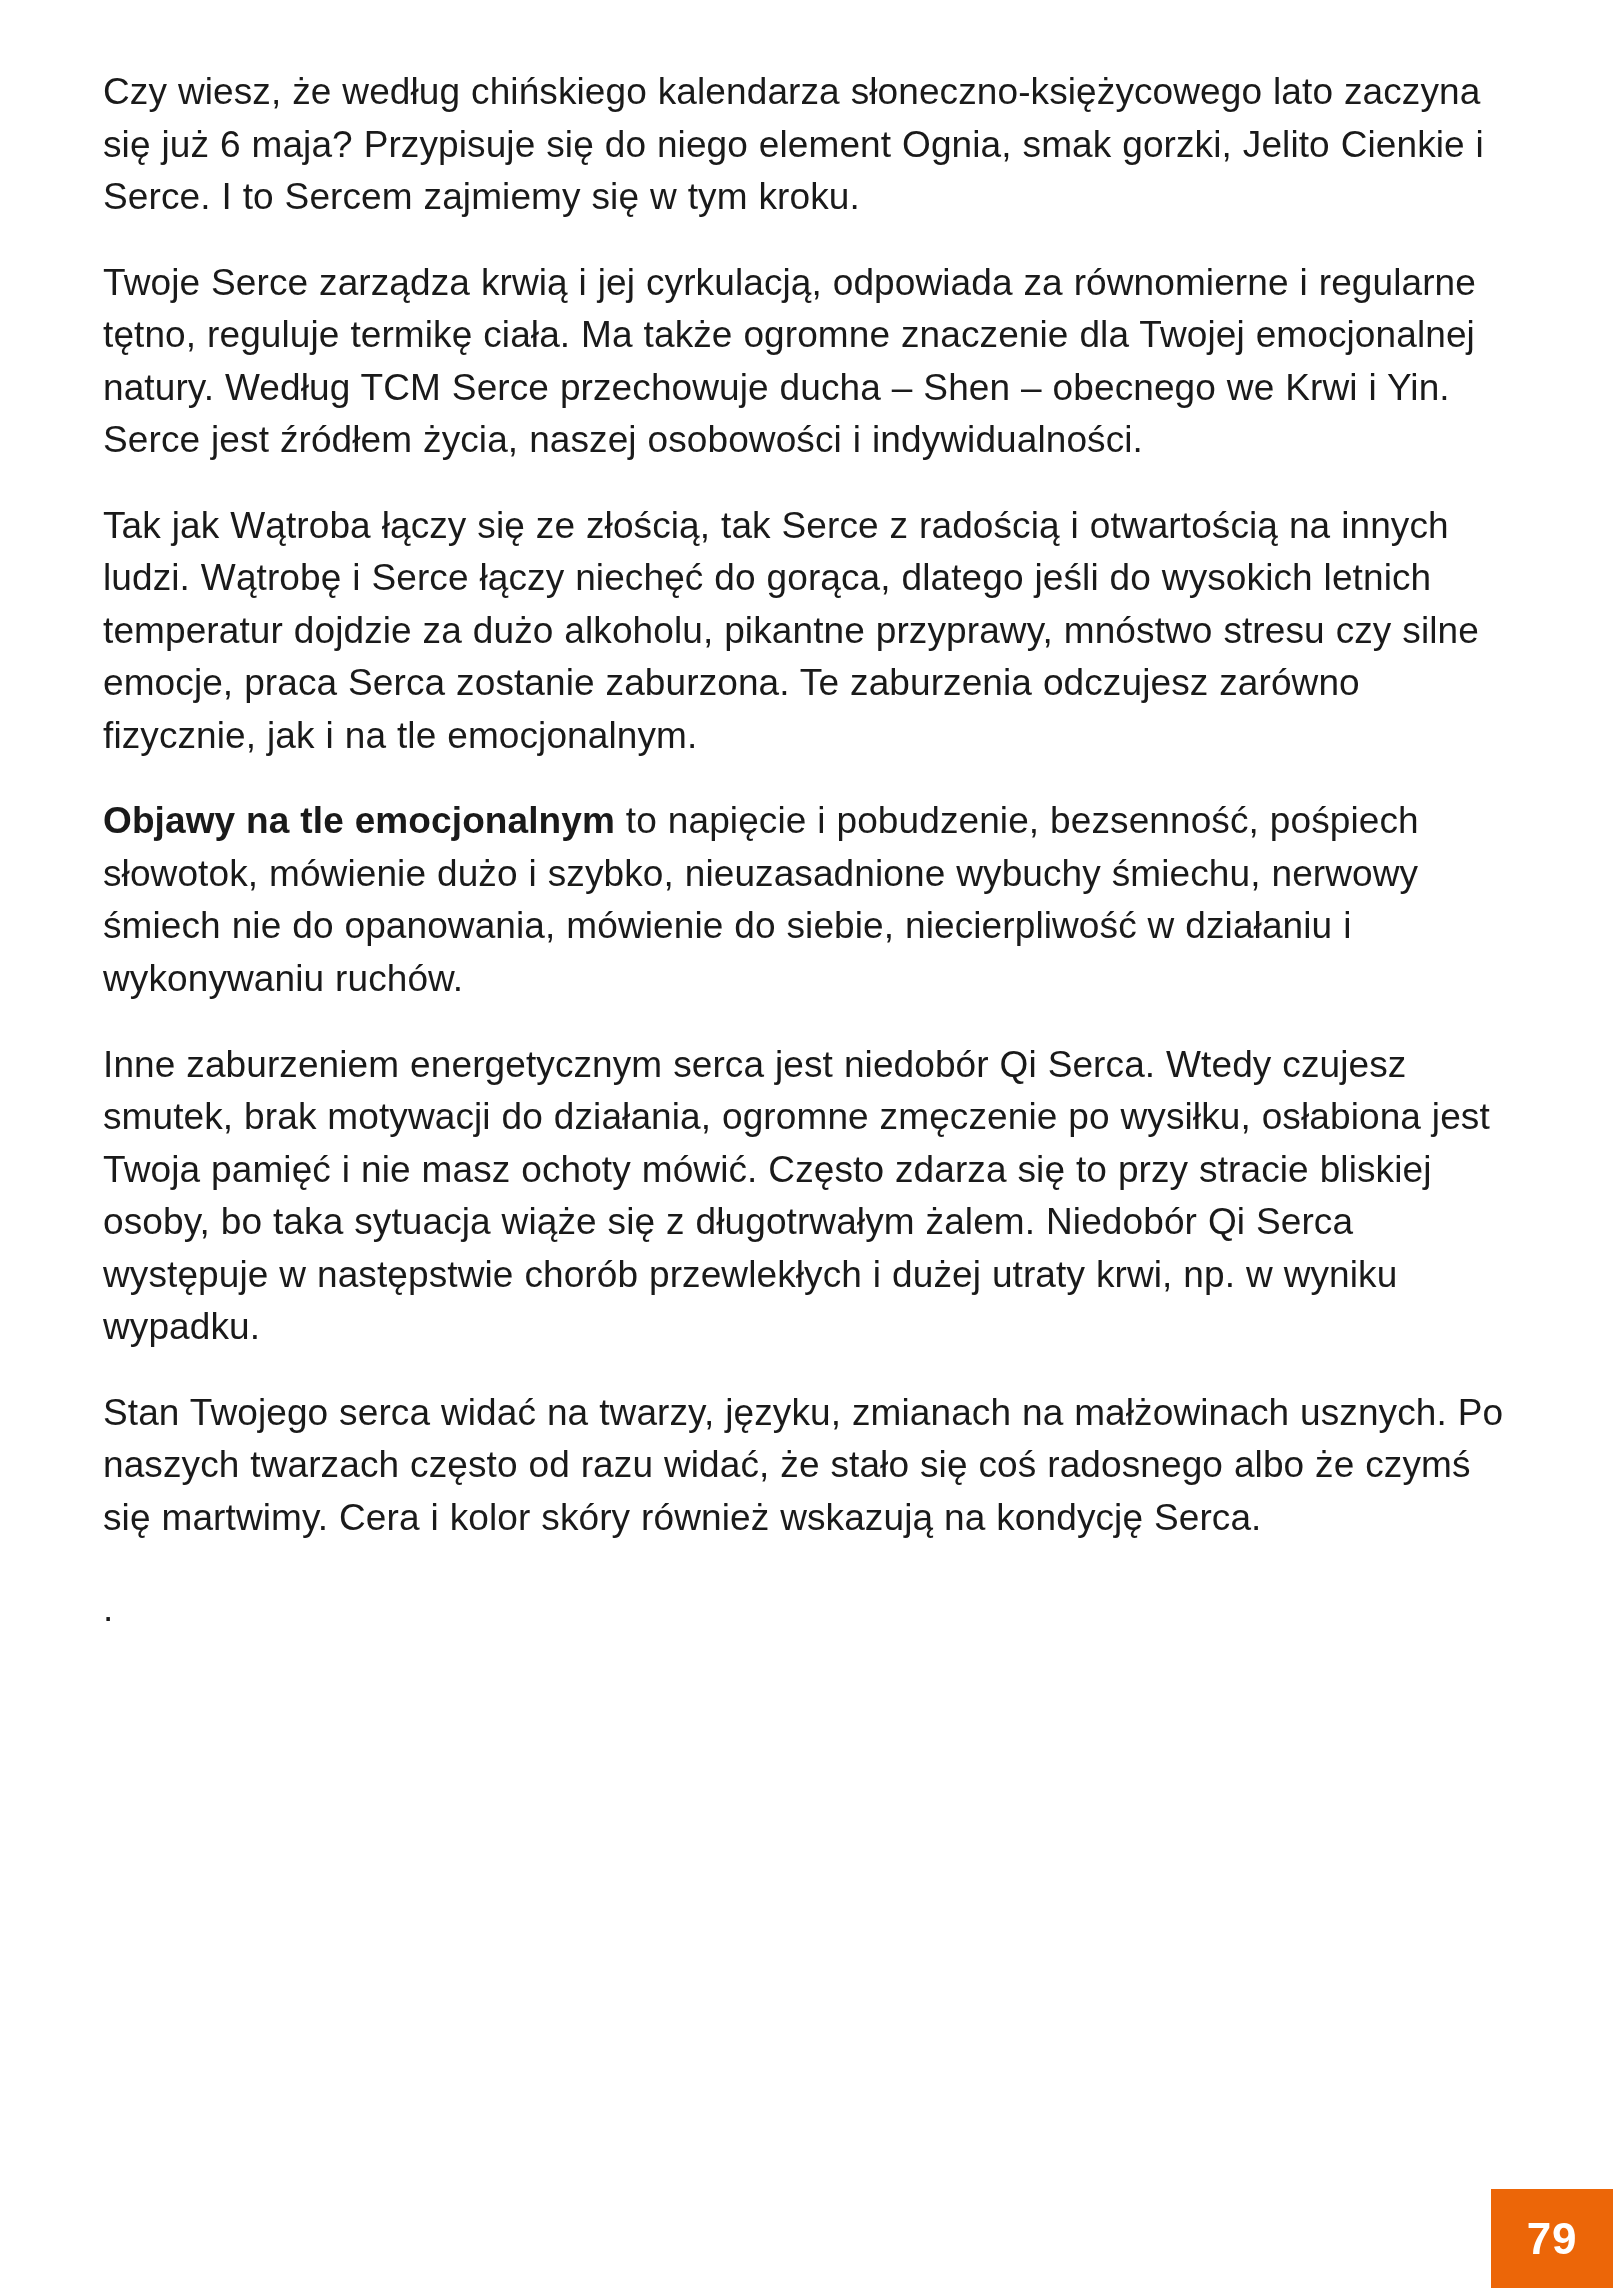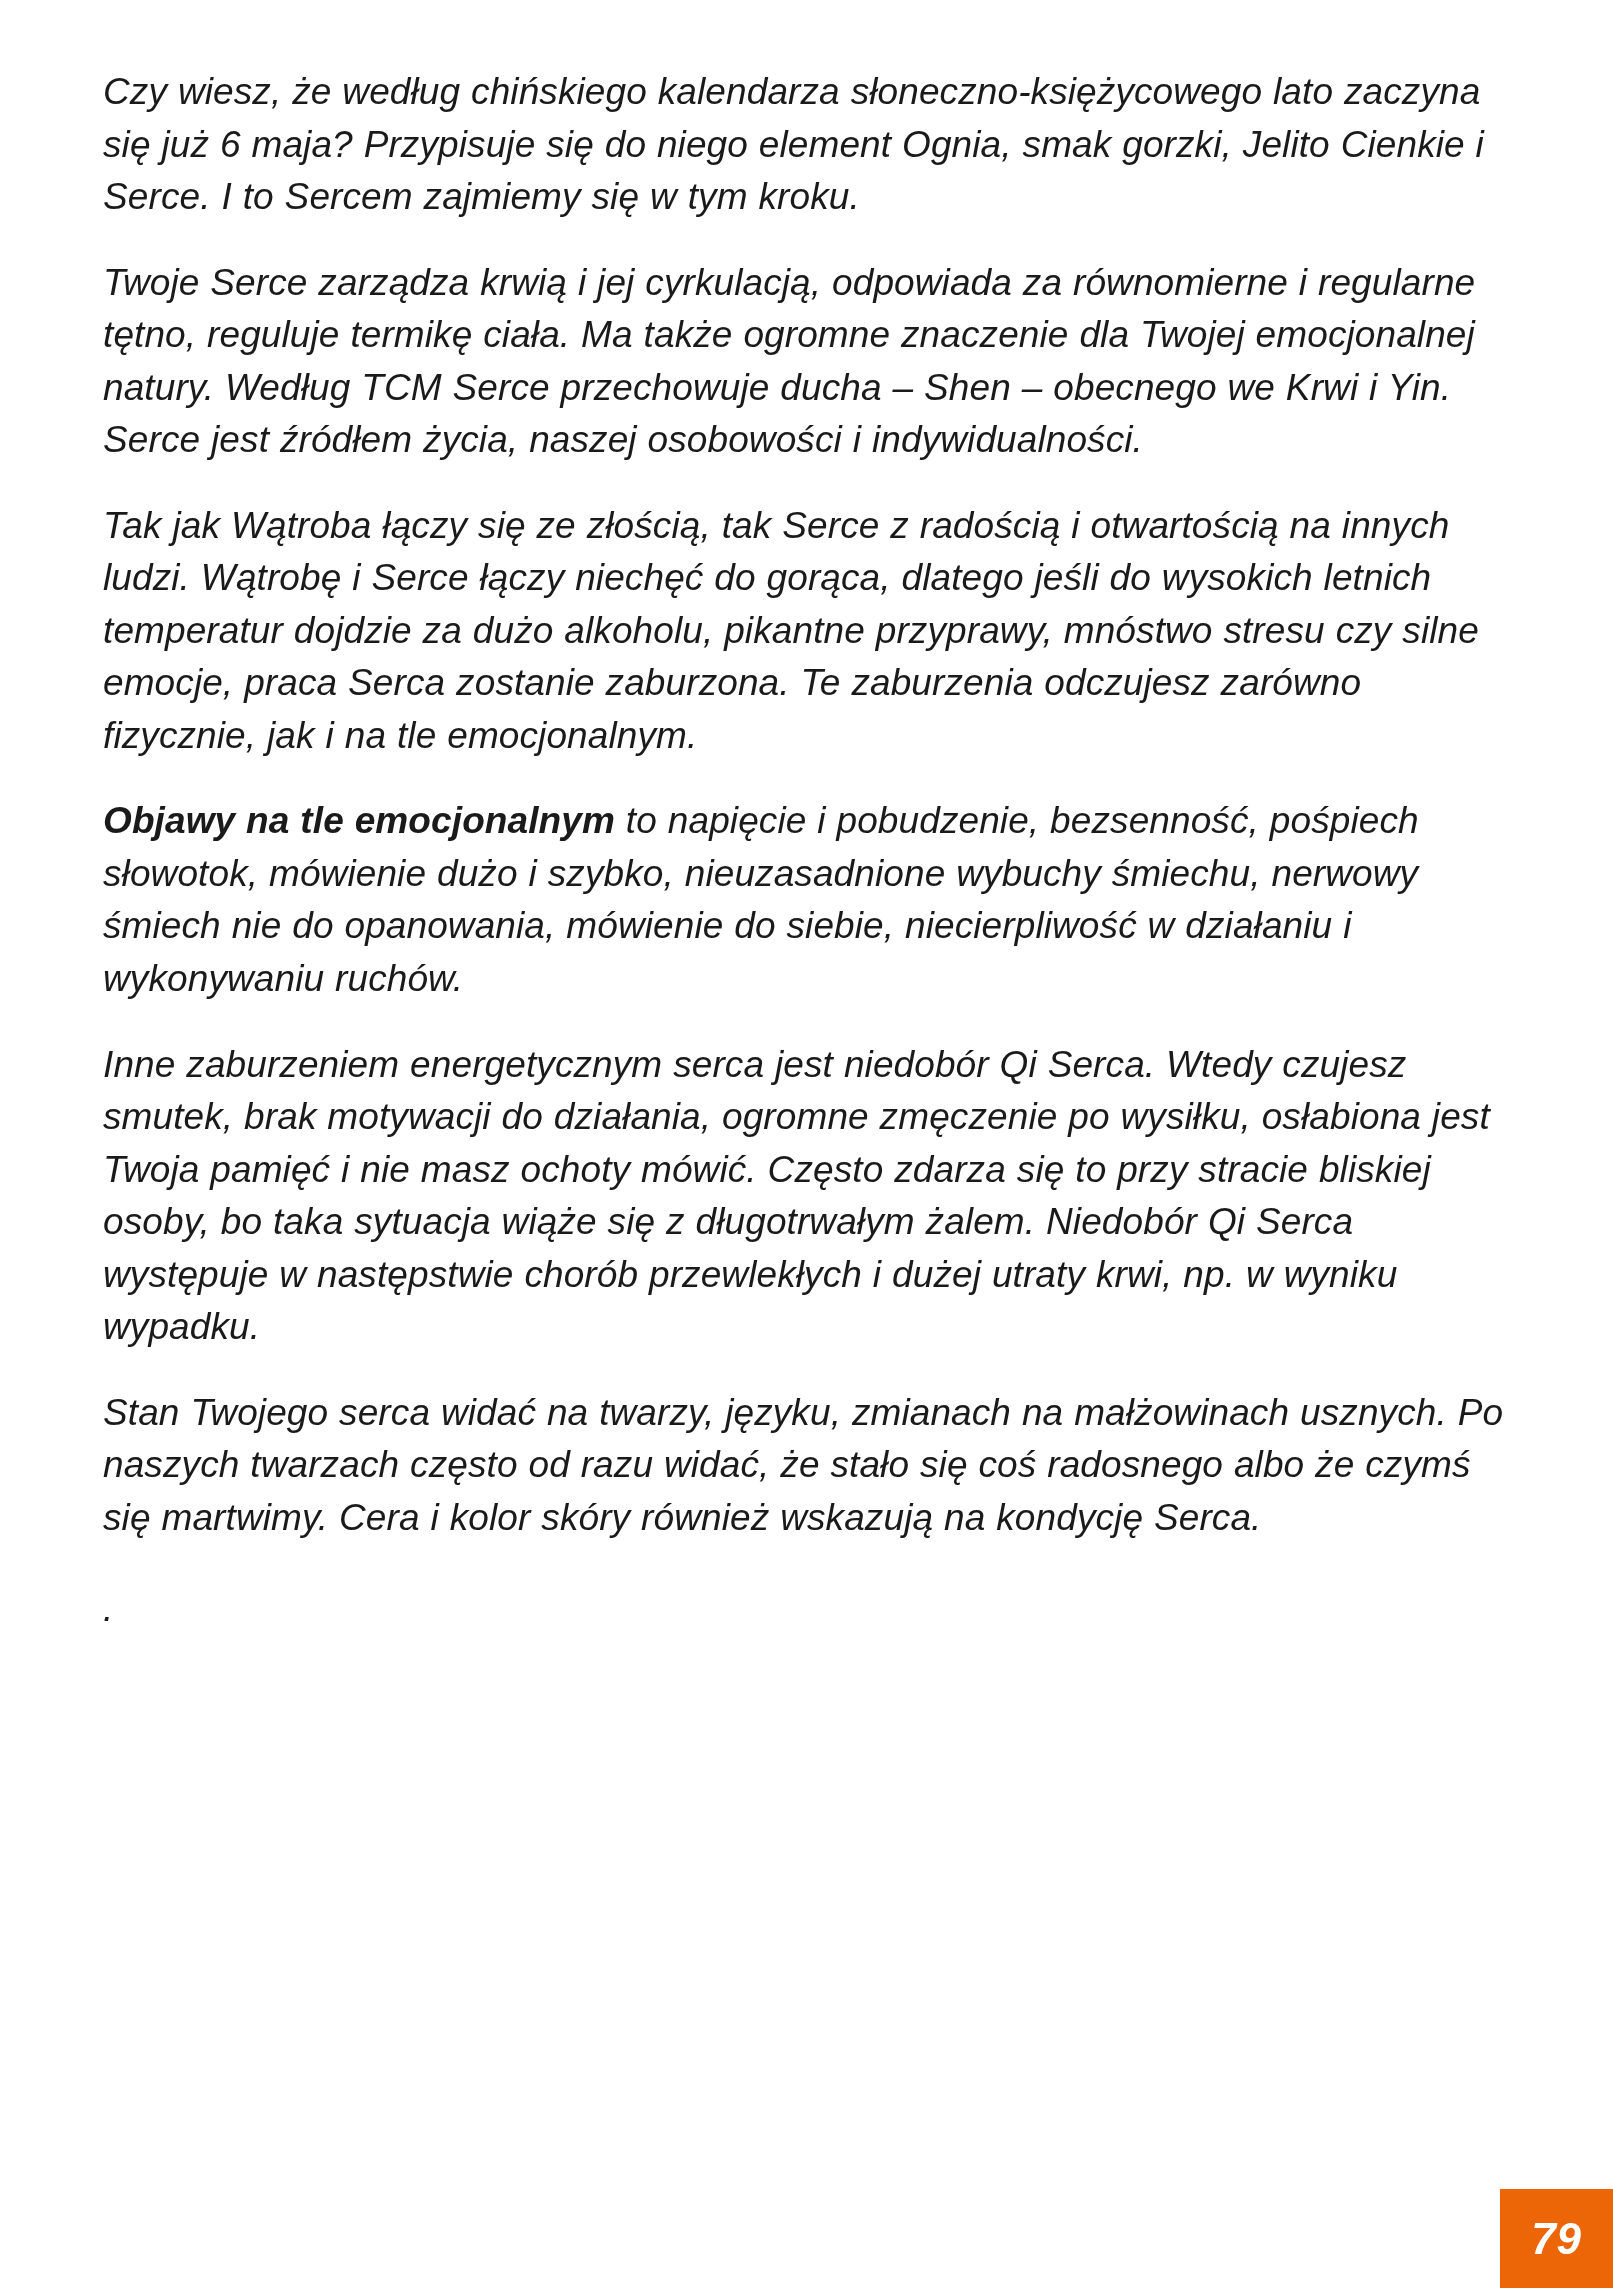--- a/index.html
+++ b/index.html
@@ -16,21 +16,20 @@
     overflow: hidden;
   }
   .page {
     position: absolute;
     left: 0;
     top: 0;
     width: 1613px;
     height: 2289px;
     box-sizing: border-box;
     padding: 66px 103px 0 103px;
-    font-style: italic;
   }
   .content {
     width: 1412px;
   }
   p.para {
     font-size: 37px;
     line-height: 1.42;
     margin: 0 0 33px 0;
     letter-spacing: 0.1px;
     text-align: left;
@@ -41,21 +40,21 @@
   }
   p.dot {
     font-size: 37px;
     line-height: 1.42;
     margin: 39px 0 0 0;
   }
   .page-number-box {
     position: absolute;
     right: 0;
     bottom: 0;
-    width: 113px;
+    width: 122px;
     height: 100px;
     background: #ec6608;
     display: flex;
     align-items: center;
     justify-content: center;
   }
   .page-number-box span {
     color: #ffffff;
     font-size: 44px;
     font-weight: bold;

